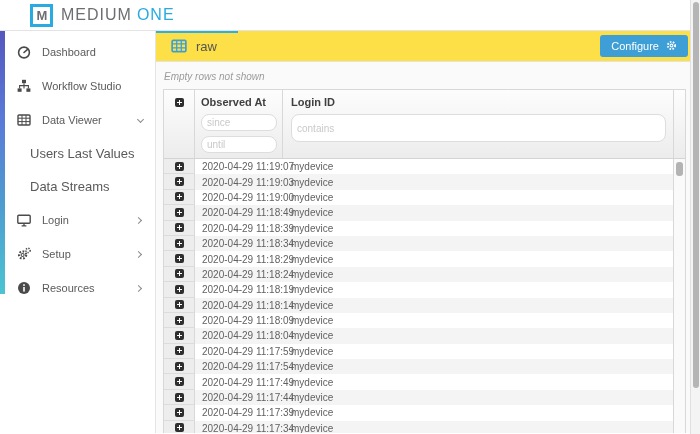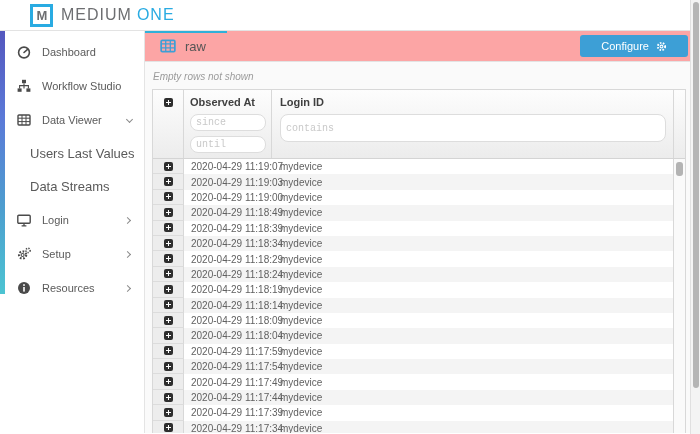--- a/index.html
+++ b/index.html
@@ -17,56 +17,56 @@
   .brand-name { font-size:16px; color:#6d6e71; letter-spacing:1px; display:flex; gap:5px;text-align:right; }
   .brand-name .one { color:#29abe2; }
   .topbar-right { display:flex; align-items:center; gap:26px; color:#8a8a8a; }
   .menu-chip { display:flex; align-items:center; gap:6px; cursor:pointer; }
   .caret { width:0; height:0; border:3.5px solid transparent; border-top-color:#8a8a8a; margin-top:4px; }
 
   
   .layout { display:flex; height:402px; }
 
   
-  .sidebar { width:145px; flex-shrink:0; background:#fff; border-right:1px solid #e4e4e4; position:relative; }
+  .sidebar { width:156px; flex-shrink:0; background:#fff; border-right:1px solid #e4e4e4; position:relative; }
   .side-strip { position:absolute; left:0; top:0; width:5px; height:263px;
                 background:linear-gradient(#5457be,#5b7ad8,#4d9dcf,#4cc4d2); }
   .nav { padding-top:4px; }
   .nav-item { display:flex; align-items:center; padding:10px 12px 10px 17px; color:#5a5a5a; cursor:pointer; }
   .nav-item .nav-ico { width:15px; height:14px; margin-right:10px; flex-shrink:0; display:flex; align-items:center; }
   .nav-label { font-size:11px; white-space:nowrap; }
   .chev { margin-left:auto; width:5px; height:5px; border-right:1.4px solid #8a8a8a; border-bottom:1.4px solid #8a8a8a; flex-shrink:0; }
   .chev-down { transform:rotate(45deg); margin-top:-2px; }
   .chev-right { transform:rotate(-45deg); margin-right:2px; }
   .nav-sub { padding:9px 0 9px 30px; color:#5a5a5a; font-size:13px; cursor:pointer; white-space:nowrap; }
 
   
   .main { flex:1; min-width:0; background:#fafafa; display:flex; flex-direction:column; position:relative; }
   .main-accent { position:absolute; top:0; left:0; width:82px; height:2px; background:#2fb0d9; }
-  .main-header { height:31px; background:#fca5a5; border-bottom:1px solid #e3e3e3;
+  .main-header { height:31px; background:#fde047; border-bottom:1px solid #e3e3e3;
                  display:flex; align-items:center; padding:0 12px 0 15px; }
   .title-ico { margin-right:9px; display:flex; }
   .page-title { font-size:13px; color:#555; }
   .configure-btn { margin-left:auto; background:#3d9fd6; color:#fff; border:none; border-radius:3px;
-                   padding:5px 21px; font-size:11px; display:flex; align-items:flex-end; gap:7px; cursor:pointer;
+                   padding:5px 11px; font-size:11px; display:flex; align-items:flex-start; gap:7px; cursor:pointer;
                    font-family:"Liberation Sans", sans-serif; }
   .note { font-style:italic; color:#9b9b9b; font-size:10px; padding:9px 0 7px 8px; }
 
   
   .table-wrap { flex:1; margin:0 14px 0 7px; background:#fff; border:1px solid #d8d8d8; border-bottom:none;
                 overflow:hidden; position:relative; display:flex; flex-direction:column; }
   .thead { display:flex; background:linear-gradient(#fdfdfd,#ececec); border-bottom:1px solid #d4d4d4; height:69px; flex-shrink:0; }
   .th-plus { width:31px; flex-shrink:0; border-right:1px solid #d8d8d8; display:flex; justify-content:center; padding-top:8px; }
   .th-observed { width:88px; flex-shrink:0; border-right:1px solid #d8d8d8; padding:6px 5px 16px 6px; }
   .th-login { flex:1; padding:6px 8px 0 8px; min-width:0; }
   .th-scroll { width:12px; flex-shrink:0; border-left:1px solid #d8d8d8; margin-left:-1px; }
   .th-label { font-weight:bold; color:#3f3f3f; font-size:11px; margin-bottom:6px; white-space:nowrap; }
   .filter-input { display:block; width:100%; height:17px; border:1px solid #ddd; border-radius:8px;
                   padding:0 5px; font-size:10px; color:#777; background:#fff; margin-bottom:5px;
-                  font-family:Liberation Mono, monospace; }
+                  font-family:Liberation Sans, sans-serif; }
   .filter-input::placeholder { color:#c9c9c9; }
   .th-login .filter-input { height:28px; }
 
   .tbody { flex:1; overflow:hidden; position:relative; padding-right:12px; }
   .trow { display:flex; height:15.4px; align-items:stretch; }
   .tbody > div:nth-of-type(even) { background:#f4f4f4; }
   .cell-plus { width:31px; flex-shrink:0; background:#ededed; border-right:1px solid #d8d8d8;
                border-bottom:1px solid #dcdcdc; display:flex; align-items:center; justify-content:center; cursor:pointer; }
   .plus-ico { width:9px; height:9px; background:#2e2e2e; border-radius:2px; position:relative; }
   .plus-ico::before { content:""; position:absolute; left:2px; right:2px; top:4px; height:1px; background:#fff; }

